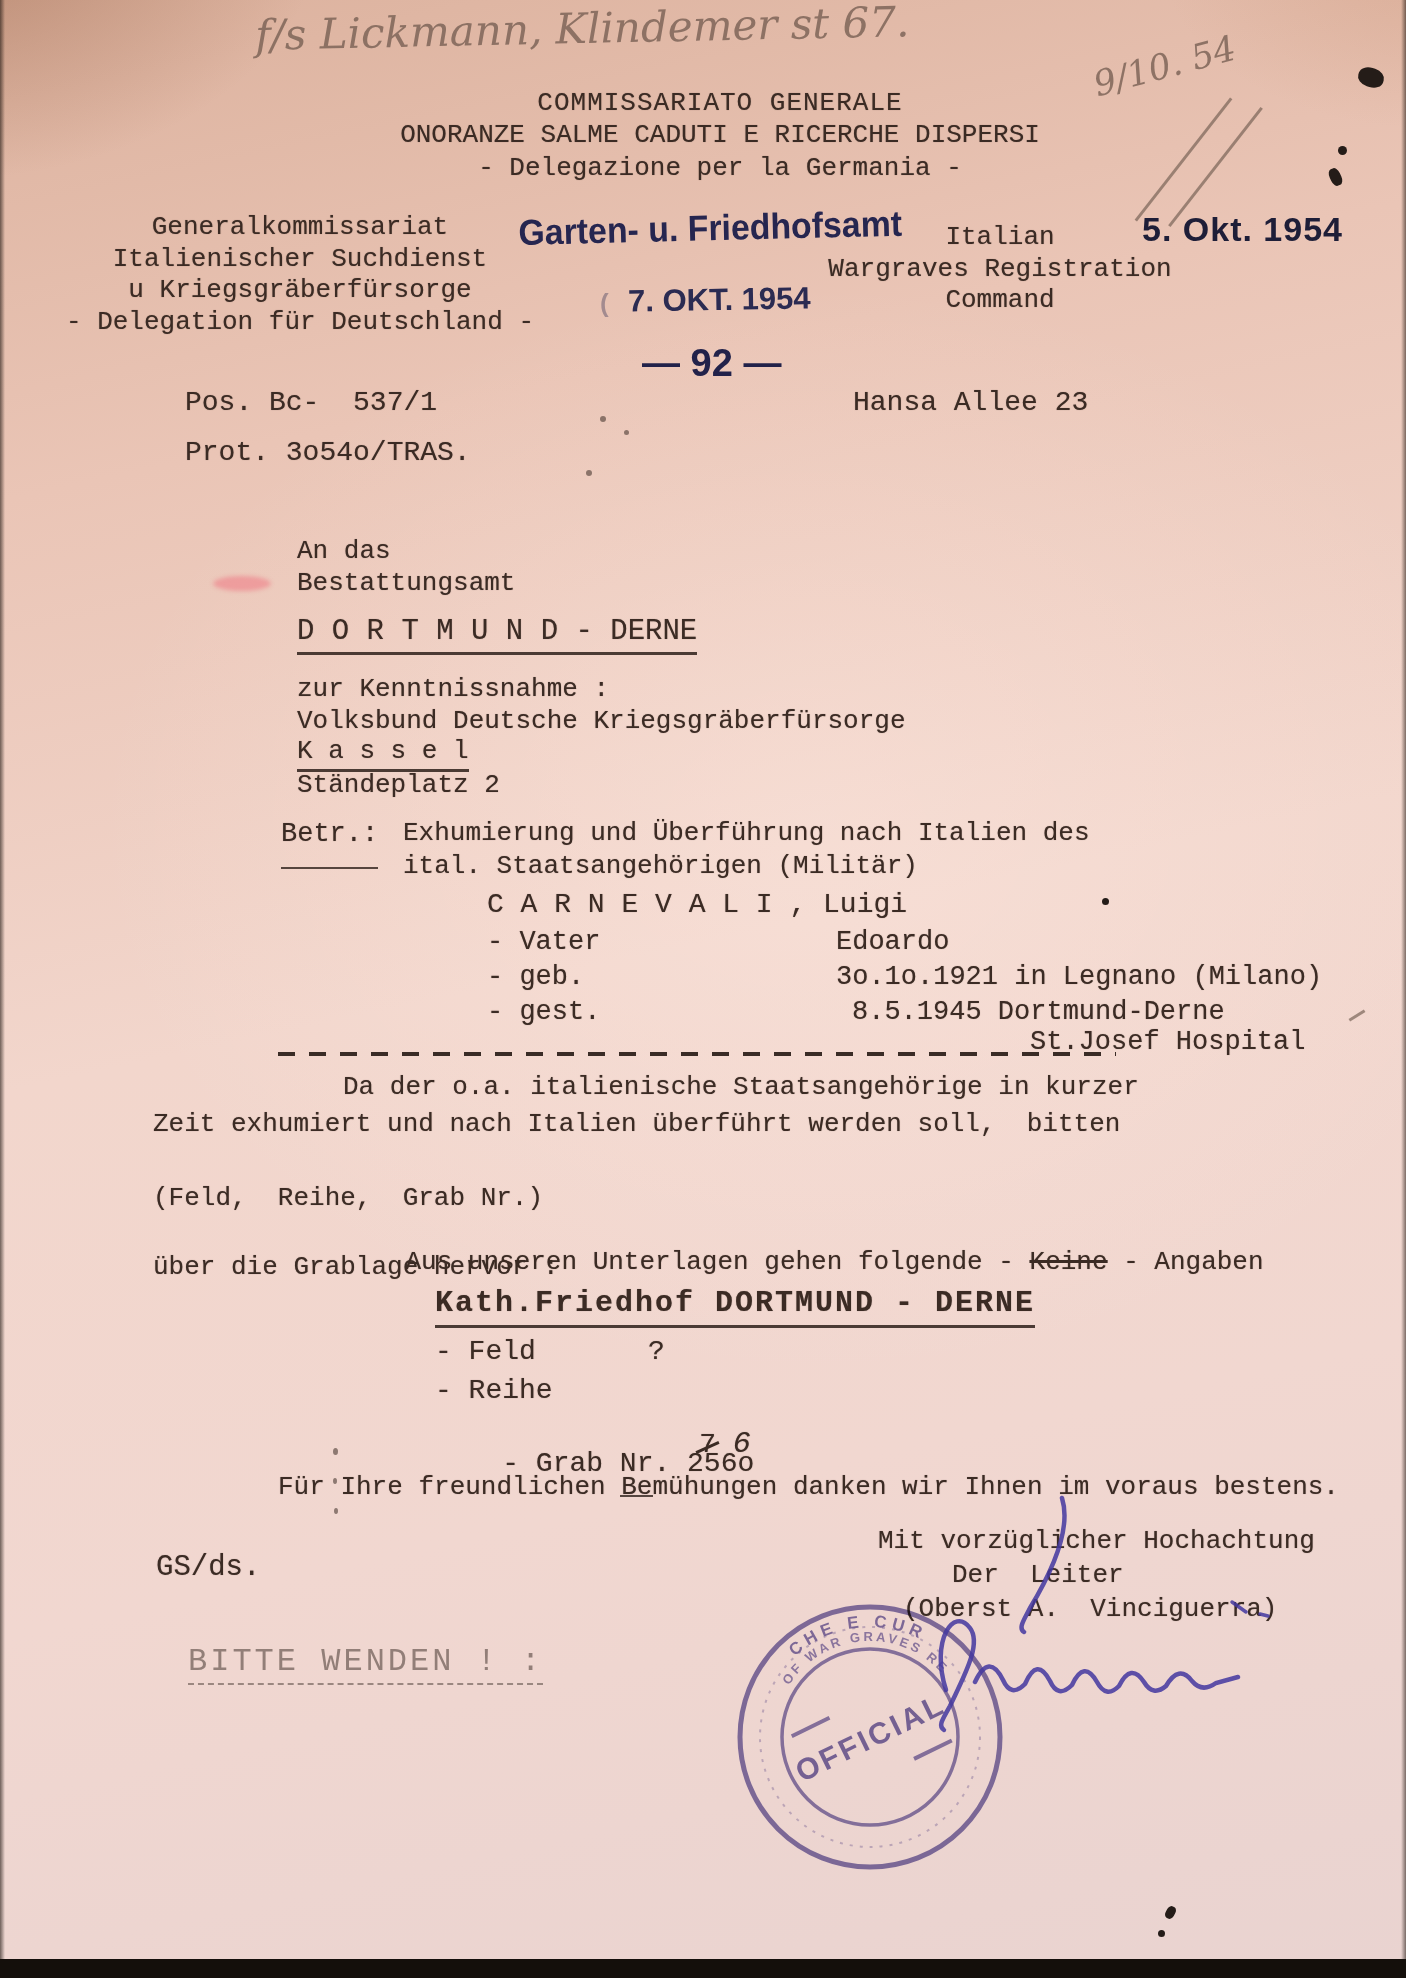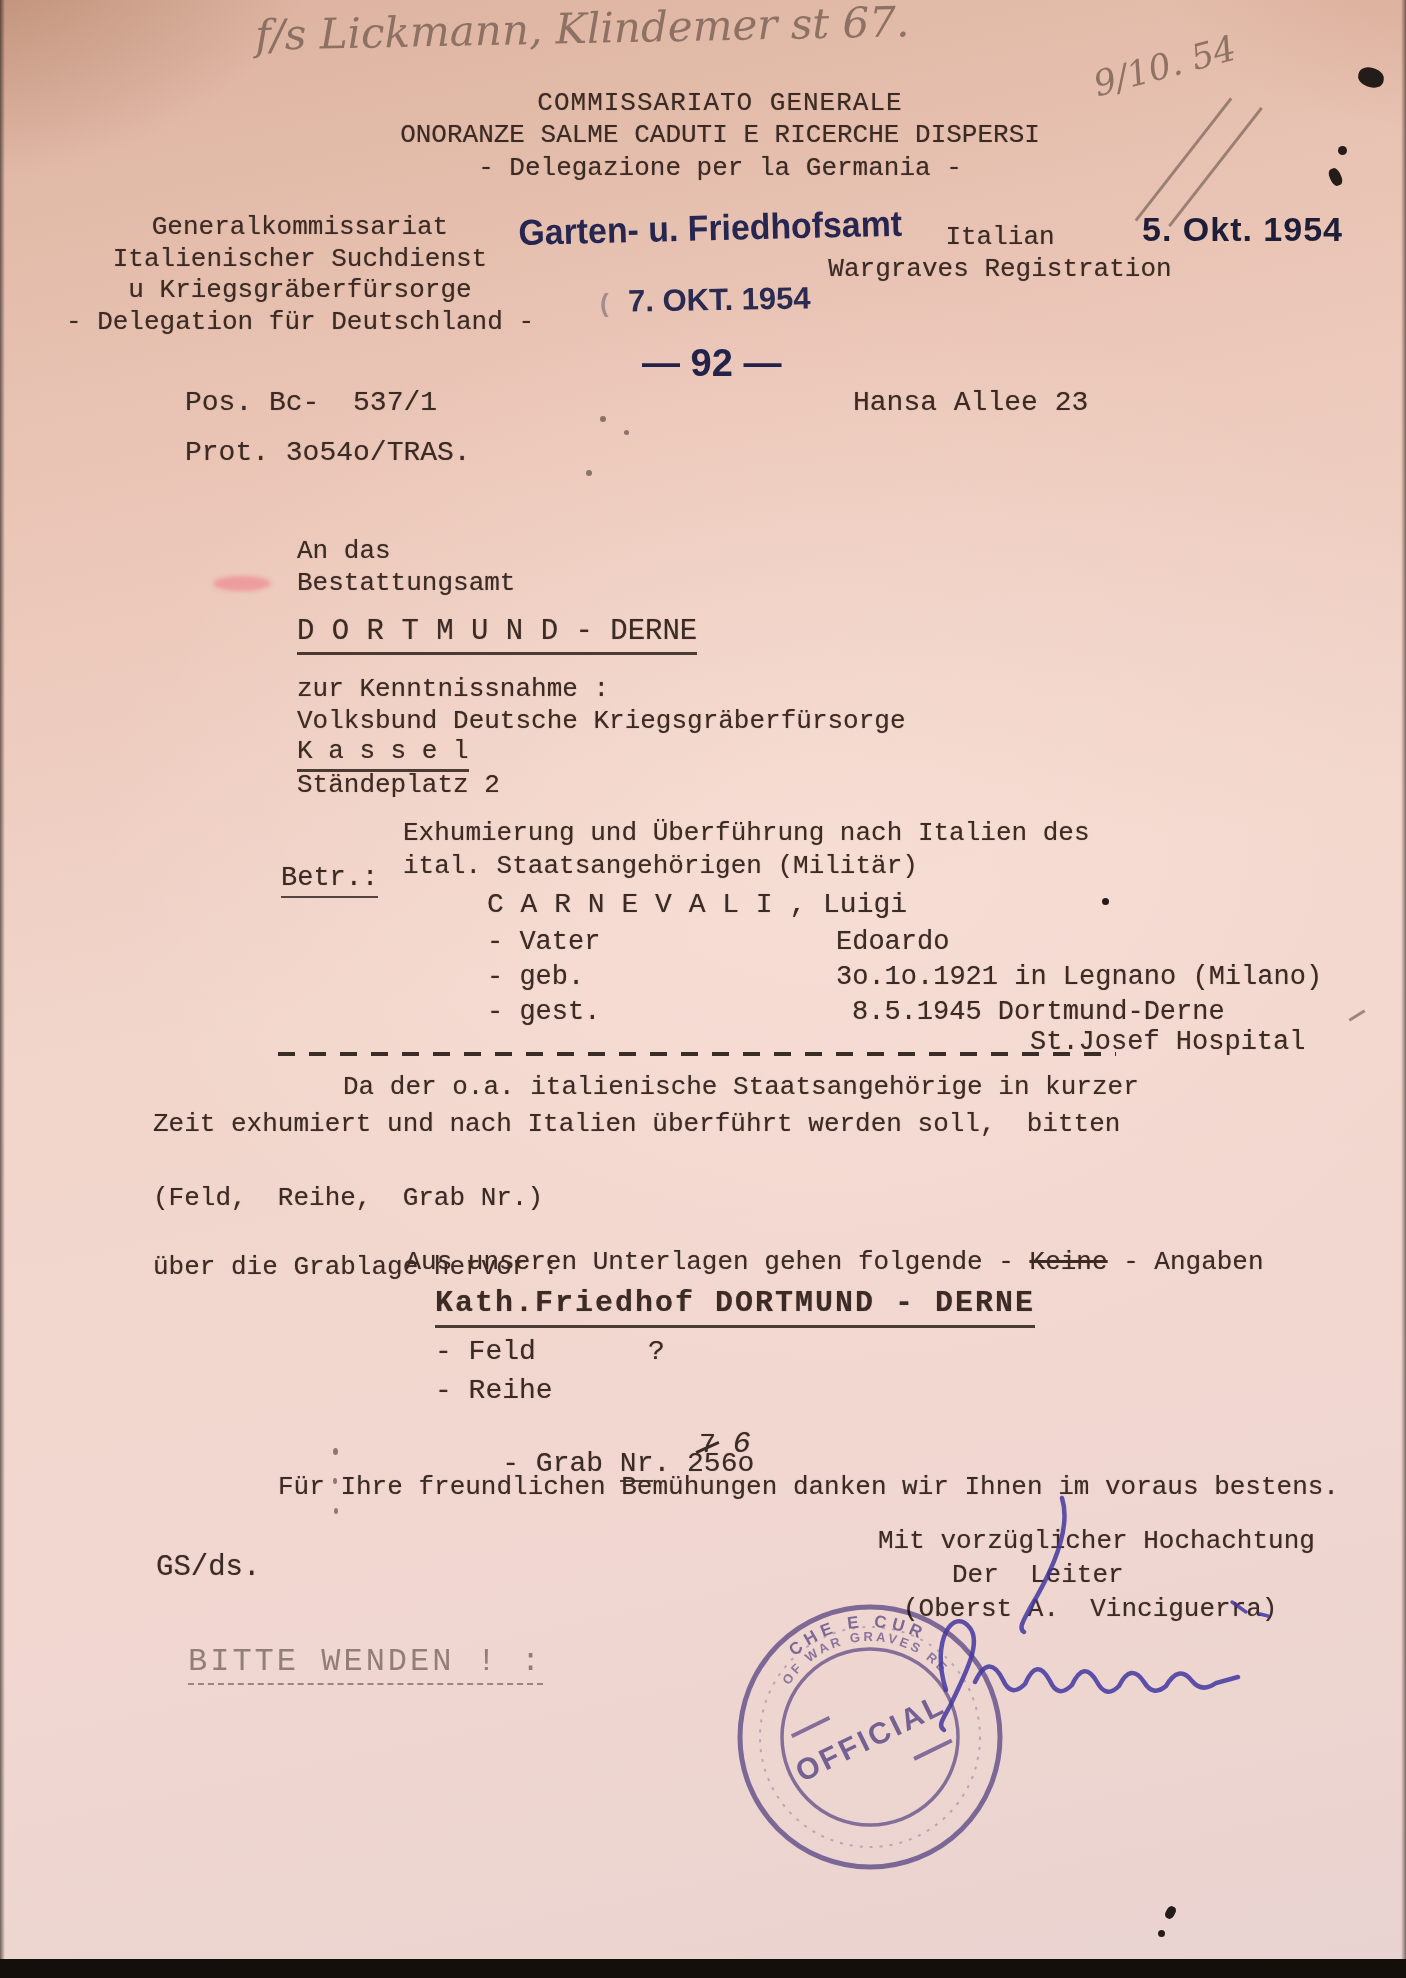--- a/index.html
+++ b/index.html
@@ -10,21 +10,21 @@
       radial-gradient(ellipse 1000px 760px at 58% 42%, rgba(255,236,229,.38), transparent 72%),
       linear-gradient(168deg,#dcb29e 0%, #eac5b6 22%, #f2d6cc 48%, #f1d7d0 72%, #e9d3d0 100%);
   }
   .abs{position:absolute;}
   .t{font-family:"Liberation Mono","DejaVu Sans Mono",monospace;color:#3b2b24;white-space:pre;
      text-shadow:0 0 1px rgba(59,43,36,.45);line-height:1.22;}
   .stamp{font-family:"Liberation Sans","DejaVu Sans",sans-serif;font-weight:bold;color:#26264e;white-space:pre;}
   .hw{font-family:"DejaVu Serif","Liberation Serif",serif;font-style:italic;color:rgba(122,98,86,.82);white-space:pre;}
   .strike{text-decoration:line-through;text-decoration-thickness:3px;}
   .u{border-bottom:3px solid rgba(46,32,26,.85);padding-bottom:3px;}
-  .u2{border-bottom:2px solid rgba(46,32,26,.8);padding-bottom:1px;margin-top:44px;}
+  .u2{border-bottom:2px solid rgba(46,32,26,.8);padding-bottom:16px;}
   .xstrike{position:relative;display:inline-block;}
   .xstrike::after{content:"";position:absolute;left:-4px;right:-4px;top:52%;height:3px;
     background:#3b2b24;transform:rotate(-24deg);}
   .speck{position:absolute;background:#241c18;border-radius:50%;}
   .dot{position:absolute;background:rgba(59,43,36,.55);border-radius:50%;}
   .pline{position:absolute;background:rgba(112,92,80,.65);}
   .edge-l{position:absolute;left:0;top:0;width:5px;height:100%;background:linear-gradient(90deg,rgba(26,18,13,.6),transparent);}
   .edge-r{position:absolute;right:0;top:0;width:5px;height:100%;background:linear-gradient(-90deg,rgba(26,18,13,.55),transparent);}
   .edge-b{position:absolute;left:0;bottom:0;width:100%;height:19px;background:#140f0b;}
   .smudge{position:absolute;background:rgba(240,112,126,.5);border-radius:50%;filter:blur(2px);}
@@ -68,20 +68,21 @@
   </div>
 
   <div class="abs stamp" style="left:518px;top:212px;font-size:36px;transform:rotate(-1.4deg) scaleX(.94);transform-origin:left top;color:#262650;">Garten- u. Friedhofsamt</div>
   <div class="abs stamp" style="left:600px;top:288px;font-size:26px;opacity:.35;">(</div>
   <div class="abs stamp" style="left:628px;top:282px;font-size:31px;transform:rotate(-1deg);color:#2b2b52;">7. OKT. 1954</div>
   <div class="abs stamp" style="left:642px;top:342px;font-size:38px;color:#22224a;">— 92 —</div>
 
   <div class="abs" style="left:800px;top:222px;width:400px;text-align:center;">
     <div class="t" style="font-size:26px;">Italian</div>
     <div class="t" style="font-size:26px;">Wargraves Registration</div>
+    <div class="t" style="font-size:26px;">Command</div>
   </div>
 
   <div class="abs stamp" style="left:1142px;top:210px;font-size:34px;letter-spacing:1px;color:#1e1e38;">5. Okt. 1954</div>
 
   <div class="abs t" style="left:185px;top:386px;font-size:28px;">Pos. Bc-  537/1</div>
   <div class="abs t" style="left:853px;top:386px;font-size:28px;">Hansa Allee 23</div>
   <div class="abs t" style="left:185px;top:436px;font-size:28px;">Prot. 3o54o/TRAS.</div>
 
   <div class="abs t" style="left:297px;top:536px;font-size:26px;">An das</div>
   <div class="abs t" style="left:297px;top:568px;font-size:26px;">Bestattungsamt</div>

